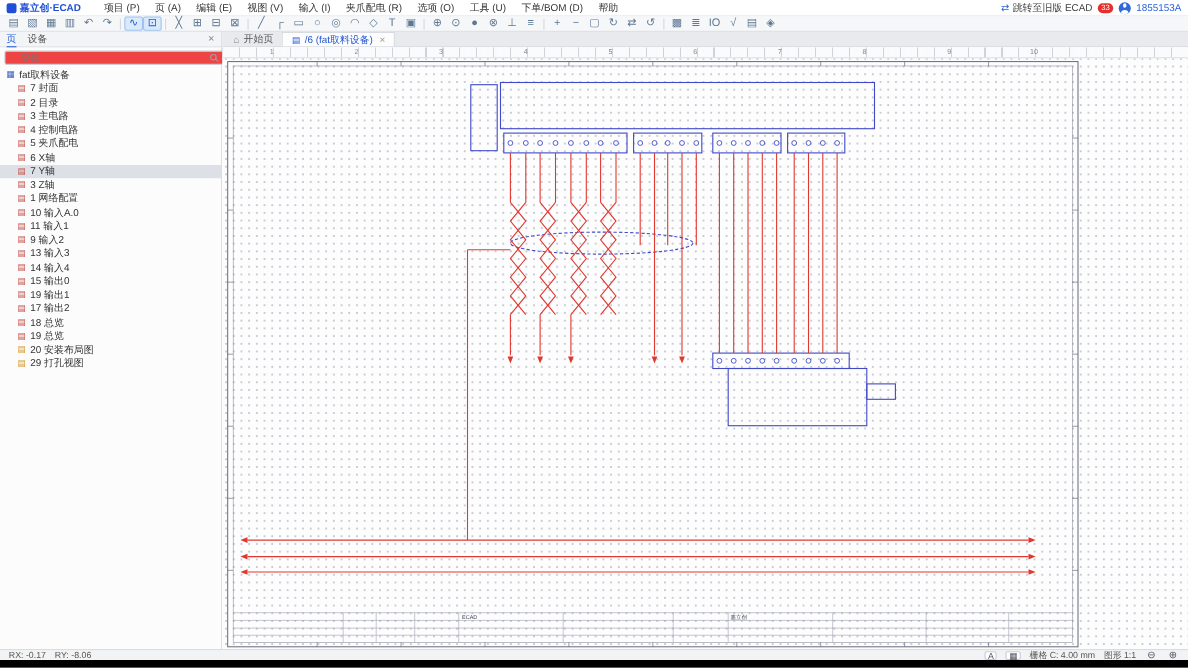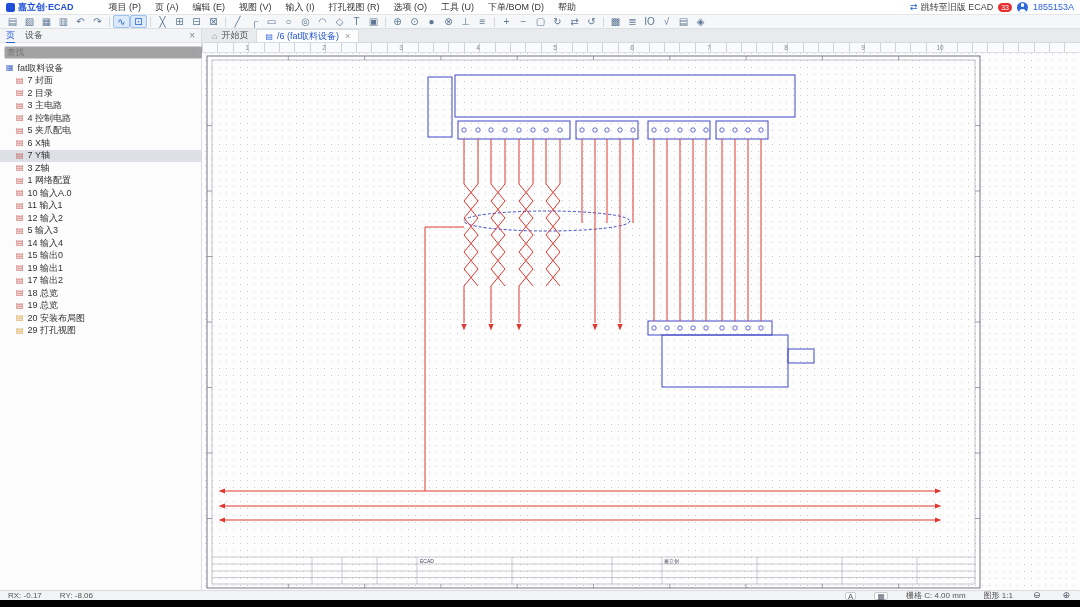--- a/index.html
+++ b/index.html
@@ -1,21 +1,21 @@
 <!DOCTYPE html>
 <html style="--wire: #e0382f; --comp: #4049c8;"><head>
 <meta charset="utf-8">
 <style>
   html,body{margin:0;padding:0;background:#000;}
   *{box-sizing:border-box;font-family:"Liberation Sans","DejaVu Sans",sans-serif;}
   .app{width:1080px;height:607px;background:#fff;display:flex;flex-direction:column;overflow:hidden;position:relative;}
 
   
   .menubar{height:15px;background:#fff;border-bottom:1px solid #e4e6e9;display:flex;align-items:center;font-size:9px;color:#333;padding:0 6px;flex:0 0 auto;}
-  .logo{display:flex;align-items:center;gap:3px;color:#1f4fd8;font-weight:bold;margin-right:28px;white-space:nowrap;}
+  .logo{display:flex;align-items:center;gap:3px;color:#1f4fd8;font-weight:bold;margin-right:14px;white-space:nowrap;}
   .logo-ico{width:9px;height:9px;background:#1f4fd8;border-radius:2px;display:inline-block;}
   #menus{display:flex;align-items:flex-start;}
   .mitem{padding:0 7px;white-space:nowrap;cursor:default;}
   .mb-right{margin-left:auto;display:flex;align-items:center;gap:5px;}
   .legacy{display:flex;align-items:center;gap:3px;color:#444;white-space:nowrap;}
   .gl{color:#2a62d9;font-size:9px;}
   .badge{background:#e62e2e;color:#fff;font-size:7px;border-radius:6px;padding:0 3px;height:9px;line-height:9px;}
   .avatar{width:11px;height:11px;border-radius:50%;background:#2f6bd8;position:relative;display:inline-block;overflow:hidden;}
   .avatar::before{content:'';position:absolute;top:1.5px;left:3.8px;width:3.6px;height:3.6px;border-radius:50%;background:#fff;}
   .avatar::after{content:'';position:absolute;bottom:0;left:2px;width:7px;height:3.6px;border-radius:3.6px 3.6px 0 0;background:#fff;}
@@ -28,21 +28,21 @@
   .tsep{width:1px;height:10px;background:#d5d8dd;margin:0 3px;display:inline-block;}
 
   
   .workspace{flex:1 1 auto;display:flex;min-height:0;}
   .sidebar{width:202px;flex:0 0 202px;background:#fcfcfd;border-right:1px solid #d8dbe0;display:flex;flex-direction:column;min-height:0;}
   .side-head{height:14px;background:#f3f4f6;border-bottom:1px solid #e2e4e8;display:flex;align-items:center;font-size:9px;color:#555;padding:0 6px;gap:10px;}
   .stab{cursor:default;}
   .stab.active{color:#2a62d9;border-bottom:1px solid #2a62d9;}
   .sclose{margin-left:auto;color:#888;font-size:10px;cursor:default;}
   .search-row{height:18px;display:flex;align-items:center;padding:2px 4px;}
-  .search{flex:1;height:13px;border:1px solid #ccd0d6;border-radius:2px;font-size:8.5px;padding:0 14px 0 2px;color:#333;outline:none;background:#a3a3a3;}
+  .search{flex:1;height:13px;border:1px solid #ccd0d6;border-radius:2px;font-size:8.5px;padding:0 14px 0 14px;color:#333;outline:none;background:#ef4444;}
   .mag{width:6px;height:6px;border:1.2px solid #9aa0a8;border-radius:50%;position:relative;margin-left:-13px;}
   .mag::after{content:'';position:absolute;width:4px;height:1.2px;background:#9aa0a8;transform:rotate(45deg);right:-3.4px;bottom:-1.6px;}
   .tree{flex:1;overflow:hidden;font-size:9px;color:#333;padding-top:1px;}
   .trow{height:12.5px;display:flex;align-items:center;gap:4px;padding-left:16px;white-space:nowrap;cursor:default;}
   .trow.root{padding-left:6px;}
   .trow.sel{background:#dde1e7;}
   .ticon{font-size:8px;line-height:8px;}
 
   
   .canvas-wrap{flex:1 1 auto;display:flex;flex-direction:column;min-width:0;}
@@ -64,21 +64,21 @@
   .tick{stroke:#667;stroke-width:.6;}
   .tb{stroke:#99a;stroke-width:.5;}
   .tbt{font-size:5px;fill:#445;}
   .c{fill:none;stroke:var(--comp);stroke-width:1;}
   .cc{fill:#fff;stroke:var(--comp);stroke-width:.8;}
   .ce{fill:none;stroke:var(--comp);stroke-width:1;stroke-dasharray:3 2;}
   .w{fill:none;stroke:var(--wire);stroke-width:1;}
   .wf{fill:var(--wire);stroke:none;}
 
   
-  .statusbar{height:10px;background:#f2f3f5;border-top:1px solid #d9dce0;display:flex;align-items:center;font-size:8px;color:#555;padding:0 8px;gap:18px;flex:0 0 auto;}
+  .statusbar{height:10px;background:#f2f3f5;border-top:1px solid #d9dce0;display:flex;align-items:center;font-size:8px;color:#555;padding:0 8px;gap:8px;flex:0 0 auto;}
   .spacer{flex:1;}
   .sico{font-size:8px;color:#556;border:1px solid #c7cbd1;border-radius:2px;height:8px;line-height:7px;padding:0 2px;background:#fff;}
   .sico.nob{border:none;background:none;font-size:9px;}
   .blackbar{height:7px;background:#000;flex:0 0 auto;}
 </style>
 </head>
 <body>
 
 <div class="app">
 
@@ -86,21 +86,21 @@
     <span class="logo">
       <span class="logo-ico"></span>
       <span>嘉立创·ECAD</span>
     </span>
     <nav id="menus">
         <span class="mitem">项目 (P)</span>
         <span class="mitem">页 (A)</span>
         <span class="mitem">编辑 (E)</span>
         <span class="mitem">视图 (V)</span>
         <span class="mitem">输入 (I)</span>
-        <span class="mitem">打孔视图 (R)</span>
+        <span class="mitem">夹爪配电 (R)</span>
         <span class="mitem">选项 (O)</span>
         <span class="mitem">工具 (U)</span>
         <span class="mitem">下单/BOM (D)</span>
         <span class="mitem">帮助</span>
       </nav>
     <div class="mb-right">
       <span class="legacy">
         <span class="gl">⇄</span>
         <span>跳转至旧版 ECAD</span>
       </span>
@@ -214,25 +214,25 @@
           <div class="trow">
             <span class="ticon" style="color: rgb(196, 83, 75);">▤</span>
             <span>10 输入A.0</span>
           </div>
           <div class="trow">
             <span class="ticon" style="color: rgb(196, 83, 75);">▤</span>
             <span>11 输入1</span>
           </div>
           <div class="trow">
             <span class="ticon" style="color: rgb(196, 83, 75);">▤</span>
-            <span>12 输入2</span>
-          </div>
-          <div class="trow">
-            <span class="ticon" style="color: rgb(196, 83, 75);">▤</span>
-            <span>5 输入3</span>
+            <span>9 输入2</span>
+          </div>
+          <div class="trow">
+            <span class="ticon" style="color: rgb(196, 83, 75);">▤</span>
+            <span>13 输入3</span>
           </div>
           <div class="trow">
             <span class="ticon" style="color: rgb(196, 83, 75);">▤</span>
             <span>14 输入4</span>
           </div>
           <div class="trow">
             <span class="ticon" style="color: rgb(196, 83, 75);">▤</span>
             <span>15 输出0</span>
           </div>
           <div class="trow">

